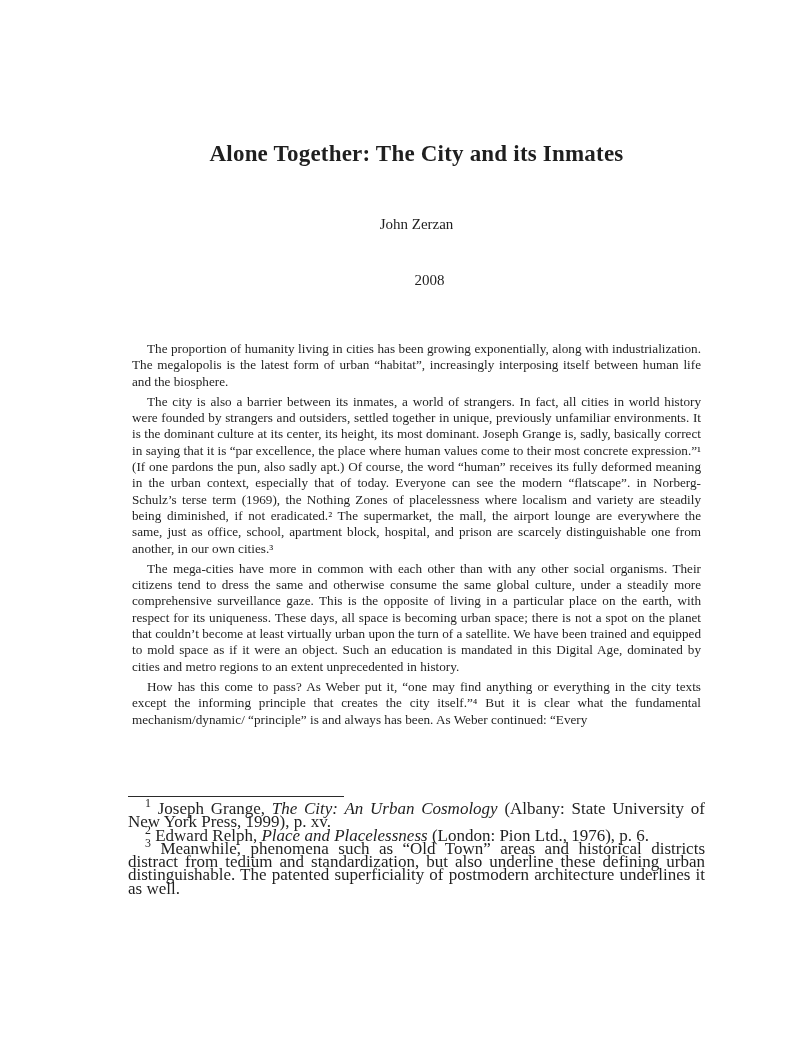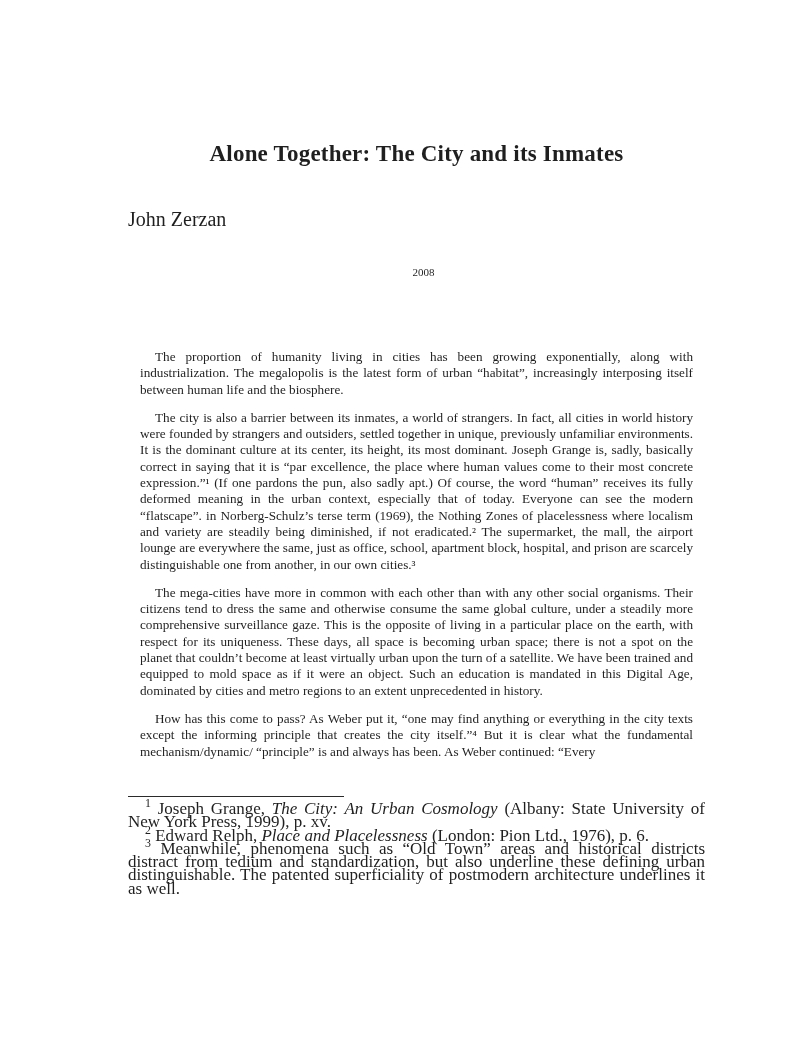--- a/index.html
+++ b/index.html
@@ -18,46 +18,47 @@
     left: 128px;
     width: 577px;
     text-align: center;
     font-size: 23px;
     font-weight: 700;
     letter-spacing: 0.2px;
     margin: 0;
   }
   .doc-author {
     position: absolute;
-    top: 208px;
+    top: 216px;
     left: 128px;
     width: 577px;
-    font-size: 20px;
+    text-align: center;
+    font-size: 15px;
     margin: 0;
   }
   .doc-date {
     position: absolute;
     top: 259px;
     left: 128px;
     width: 577px;
     text-align: center;
-    font-size: 11px;
-    margin: 7px;
+    font-size: 15px;
+    margin: 13px;
   }
   .body-text {
     position: absolute;
     top: 337px;
     left: 128px;
     width: 577px;
     text-align: justify;
     font-size: 13.2px;
     line-height: 16.3px;
   }
   .para {
-    margin: 12px;
+    margin: 4px;
     text-indent: 15px;
   }
   .footnote-area {
     position: absolute;
     top: 796px;
     left: 128px;
     width: 577px;
   }
   .footnote-rule {
     width: 216px;

